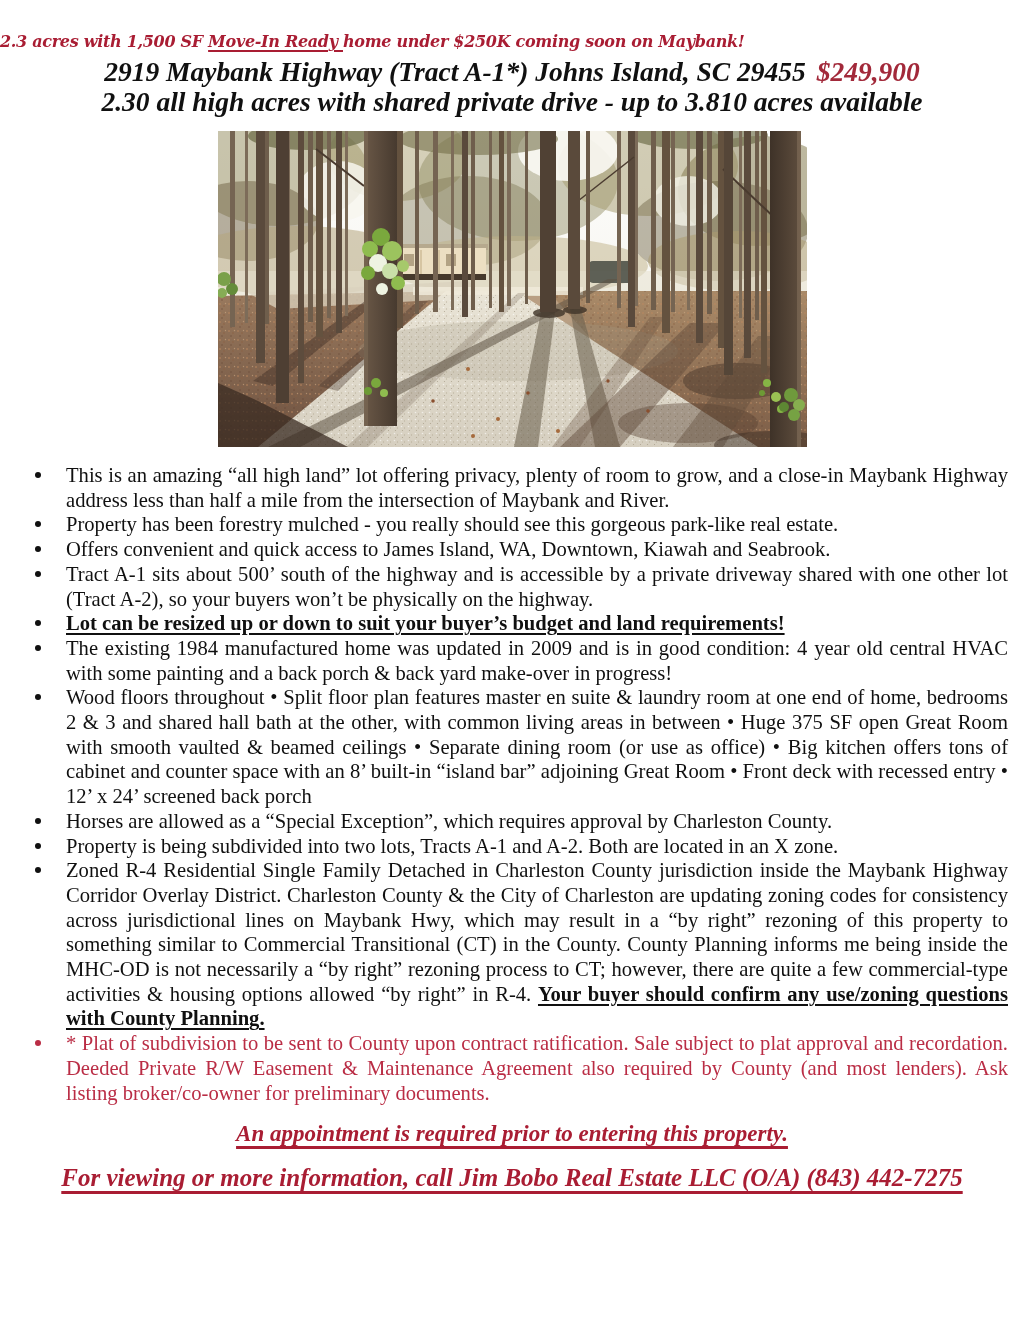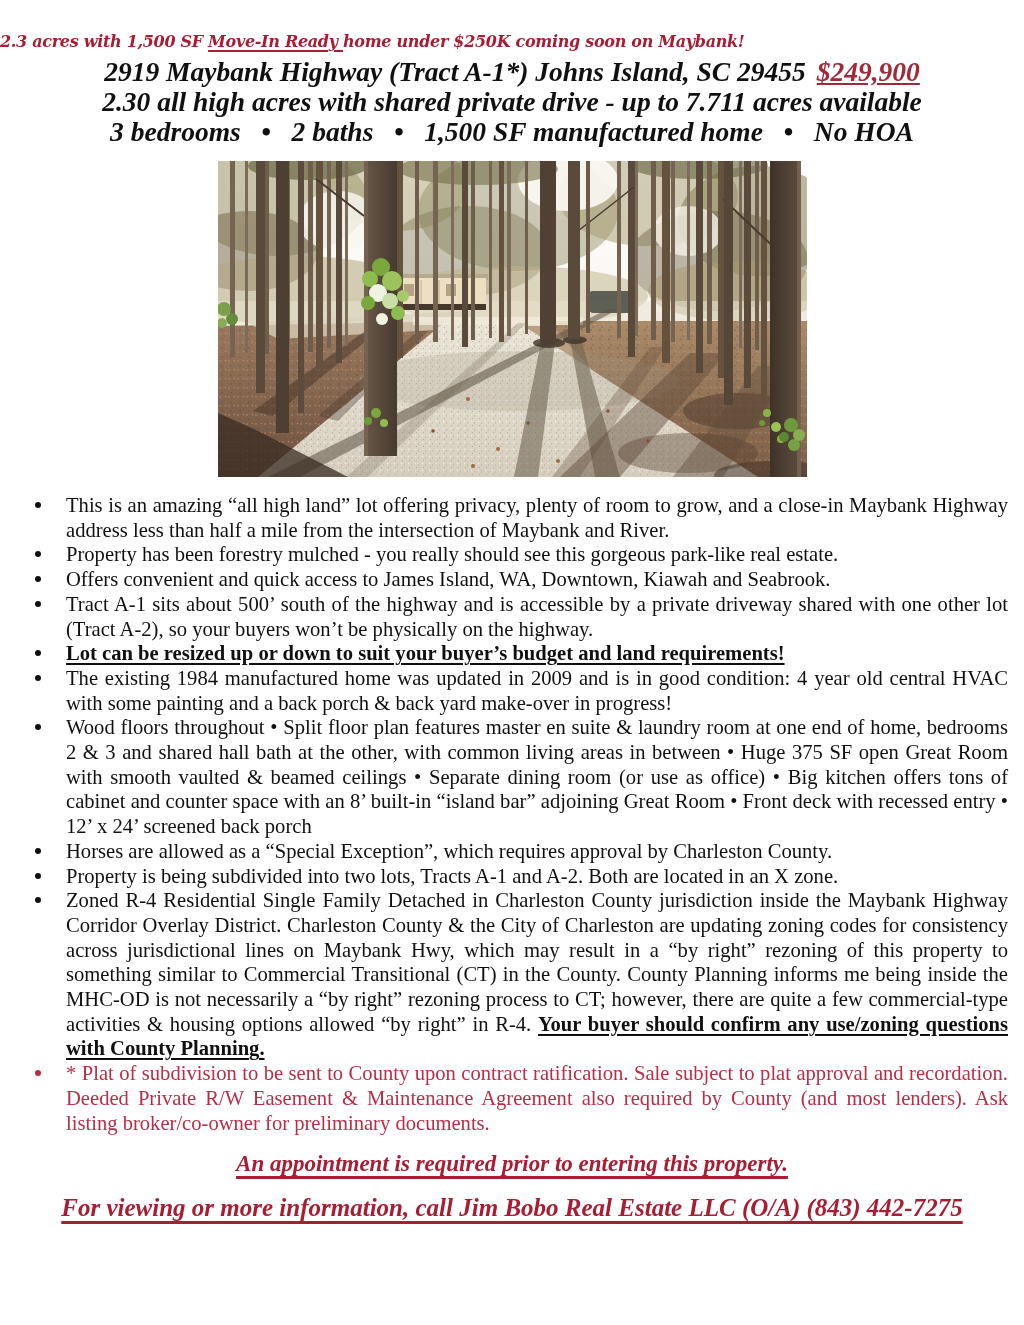--- a/index.html
+++ b/index.html
@@ -11,21 +11,21 @@
   html,body{margin:0;padding:0;background:#ffffff;}
   .page{position:relative;width:1024px;height:1325px;background:#ffffff;
         font-family:"Liberation Serif",serif;overflow:hidden;}
   .headline{padding-top:32px;white-space:nowrap;
             font-family:"DejaVu Serif",serif;font-weight:bold;font-style:italic;
             font-size:16px;letter-spacing:-0.3px;color:var(--crimson);}
   .headline .hu{text-decoration:underline;text-decoration-thickness:2px;text-underline-offset:3px;}
   .hdr{text-align:center;font-weight:bold;font-style:italic;
        font-size:27.5px;line-height:30px;color:var(--ink);white-space:nowrap;}
   .hdr-first{margin-top:6px;}
-  .price{color:var(--price);margin-left:11px;text-decoration:underline;}
+  .price{color:var(--price);margin-left:11px;}
   .photo{width:589px;height:316px;margin:14px auto 0 auto;}
   .photo svg{display:block;width:100%;height:100%;}
   ul.bullets{list-style:none;margin:16px 0 0 0;padding:0 16px 0 66px;}
   ul.bullets li{position:relative;font-size:20.6px;line-height:24.7px;
                 text-align:justify;color:var(--ink);}
   ul.bullets li::before{content:"";position:absolute;left:-31px;top:9px;
                 width:6px;height:6px;border-radius:50%;background:var(--ink);}
   ul.bullets li.red{color:var(--bulletred);}
   ul.bullets li.red::before{background:var(--bulletred);}
   .bu{font-weight:bold;text-decoration:underline;
@@ -40,22 +40,21 @@
 
 <div class="page">
 
   <div class="headline">
     <span>2.3 acres with 1,500 SF </span><span class="hu">Move-In Ready </span><span>home under $250K coming soon on Maybank!</span>
   </div>
 
   <div class="hdr hdr-first">
     <span>2919 Maybank Highway (Tract A-1*) Johns Island, SC 29455</span><span class="price">$249,900</span>
   </div>
-  <div class="hdr">2.30 all high acres with shared private drive - up to 7.711 acres available</div>
-  <div class="hdr">3 bedrooms  •  2 baths  •  1,500 SF manufactured home  •  No HOA</div>
+  <div class="hdr">2.30 all high acres with shared private drive - up to 3.810 acres available</div>
 
   <div class="photo">
     <svg viewBox="0 0 589 316" preserveAspectRatio="none">
       <defs>
         <linearGradient id="sky" x1="0" y1="0" x2="0" y2="1">
           <stop offset="0" stop-color="#ffffff"></stop>
             <stop offset="1" stop-color="#efede2"></stop>
         </linearGradient>
         <linearGradient id="gPath" x1="0" y1="0" x2="0" y2="1">
           <stop offset="0" stop-color="#e9e4d6"></stop>

